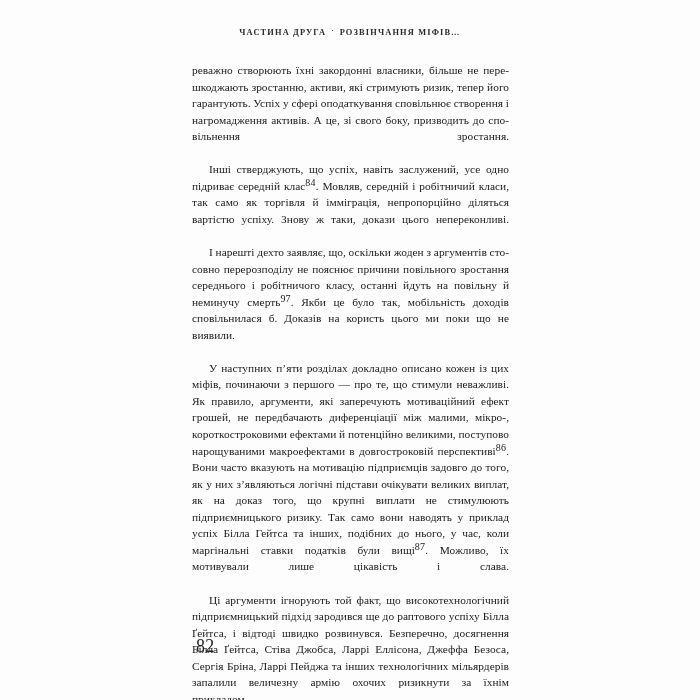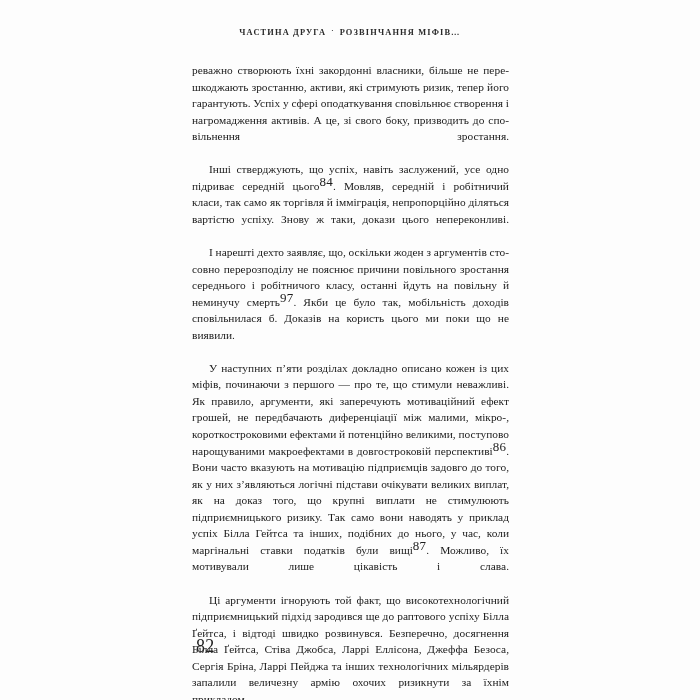--- a/index.html
+++ b/index.html
@@ -68,21 +68,21 @@
   p.para.noindent { text-indent: 0; }
 
   
   p.para::after {
     content: "";
     display: inline-block;
     width: 100%;
   }
 
   sup.fn {
-    font-size: 13px;
+    font-size: 10px;
     vertical-align: 4.2px;
     line-height: 0;
     letter-spacing: 0.2px;
   }
 
   .folio {
     position: absolute;
     left: 196px;
     top: 636px;
     font-size: 18px;
@@ -96,21 +96,21 @@
 <div class="page">
 
   <div class="running-head">
     <span>Частина друга</span><span class="sep">·</span><span>Розвінчання міфів…</span>
   </div>
 
   <div class="textblock">
 
     <p class="para noindent"><span>реважно створюють їхні закордонні власники, більше не пере­шкоджають зростанню, активи, які стримують ризик, тепер його гарантують. Успіх у сфері оподаткування сповільнює створення і нагромадження активів. А це, зі свого боку, призводить до спо­вільнення зростання.</span></p>
 
-    <p class="para"><span>Інші стверджують, що успіх, навіть заслужений, усе одно підри­ває середній цього</span><sup class="fn">84</sup><span>. Мовляв, середній і робітничий класи, так само як торгівля й імміграція, непропорційно діляться вартістю успіху. Знову ж таки, докази цього непереконливі.</span></p>
+    <p class="para"><span>Інші стверджують, що успіх, навіть заслужений, усе одно підри­ває середній клас</span><sup class="fn">84</sup><span>. Мовляв, середній і робітничий класи, так само як торгівля й імміграція, непропорційно діляться вартістю успіху. Знову ж таки, докази цього непереконливі.</span></p>
 
     <p class="para"><span>І нарешті дехто заявляє, що, оскільки жоден з аргументів сто­совно перерозподілу не пояснює причини повільного зростання се­реднього і робітничого класу, останні йдуть на повільну й немину­чу смерть</span><sup class="fn">97</sup><span>. Якби це було так, мобільність доходів сповільнилася б. Доказів на користь цього ми поки що не виявили.</span></p>
 
     <p class="para"><span>У наступних п’яти розділах докладно описано кожен із цих міфів, починаючи з першого — про те, що стимули неважливі. Як прави­ло, аргументи, які заперечують мотиваційний ефект грошей, не пе­редбачають диференціації між малими, мікро-, короткостроковими ефектами й потенційно великими, поступово нарощуваними ма­кроефектами в довгостроковій перспективі</span><sup class="fn">86</sup><span>. Вони часто вказують на мотивацію підприємців задовго до того, як у них з’являються ло­гічні підстави очікувати великих виплат, як на доказ того, що крупні виплати не стимулюють підприємницького ризику. Так само вони наводять у приклад успіх Білла Гейтса та інших, подібних до нього, у час, коли маргінальні ставки податків були вищі</span><sup class="fn">87</sup><span>. Можливо, їх мотивували лише цікавість і слава.</span></p>
 
     <p class="para"><span>Ці аргументи ігнорують той факт, що високотехнологічний під­приємницький підхід зародився ще до раптового успіху Білла Ґейтса, і відтоді швидко розвинувся. Безперечно, досягнення Білла Ґейтса, Стіва Джобса, Ларрі Еллісона, Джеффа Безоса, Сергія Бріна, Ларрі Пейджа та інших технологічних мільярдерів запалили величезну армію охочих ризикнути за їхнім прикладом.</span></p>
 
   </div>
 
   <div class="folio">82</div>

